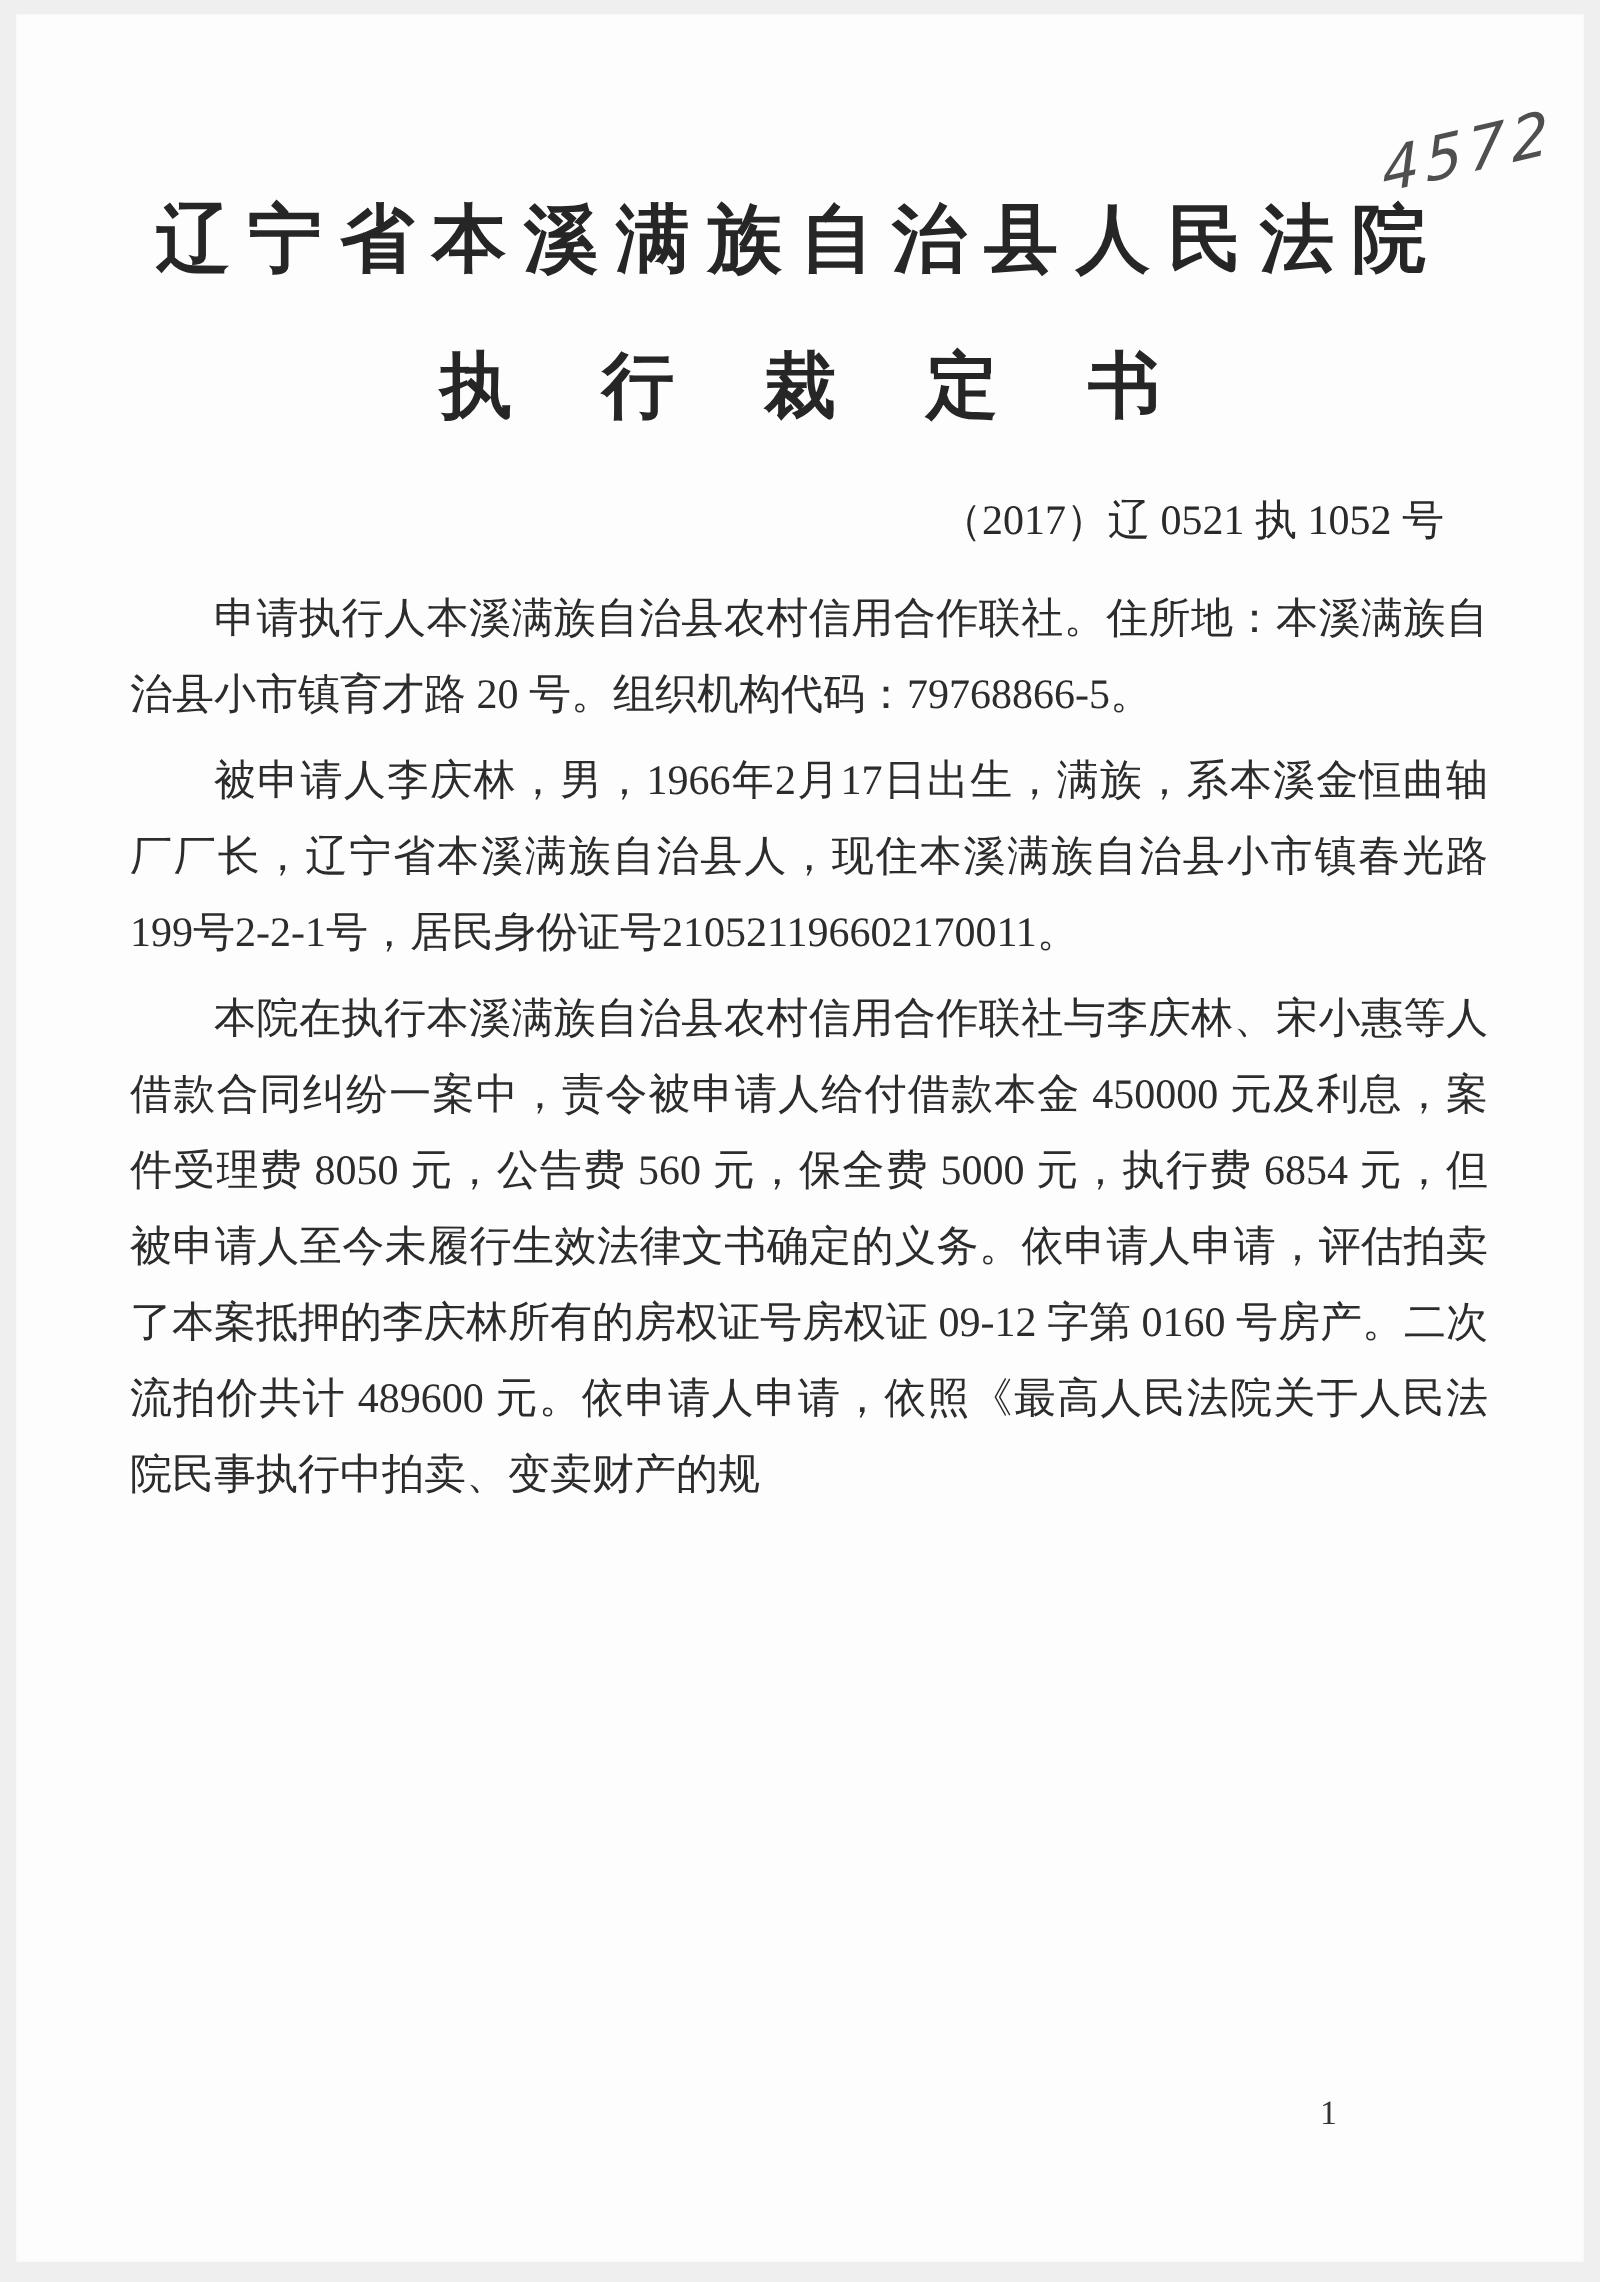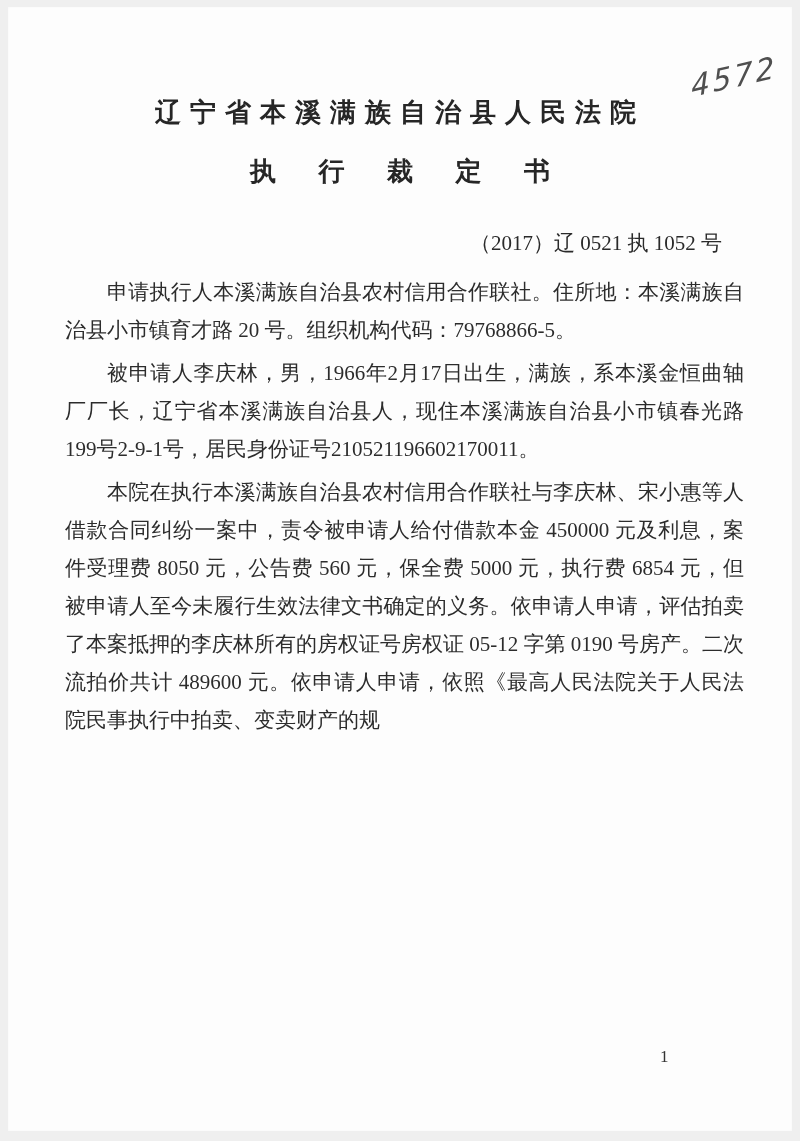--- a/index.html
+++ b/index.html
@@ -28,37 +28,37 @@
     font-style: italic;
     font-size: 30px;
     color: #3d3d3d;
     transform: rotate(-13deg) skewX(-10deg);
     letter-spacing: 3px;
     opacity: 0.9;
   }
   .court-name {
     margin: 88px 40px 0 40px;
     text-align: center;
-    font-size: 26px;
+    font-size: 37px;
     font-weight: bold;
     letter-spacing: 9px;
     color: #262626;
     white-space: nowrap;
   }
   .doc-title {
     margin: 24px 40px 0 40px;
     text-align: center;
-    font-size: 26px;
+    font-size: 36px;
     font-weight: bold;
     letter-spacing: 18px;
     color: #262626;
     text-indent: 18px; 
   }
   .case-number {
-    margin-top: 40px;
+    margin-top: 28px;
     padding-right: 70px;
     text-align: right;
     font-size: 21px;
     color: #2a2a2a;
   }
   .body-text {
     margin-top: 16px;
     padding: 0 48px 0 57px;
   }
   .body-text p {
@@ -85,20 +85,20 @@
     <div class="handwritten">4572</div>
 
     <div class="court-name">辽宁省本溪满族自治县人民法院</div>
 
     <div class="doc-title">执 行 裁 定 书</div>
 
     <div class="case-number">（2017）辽 0521 执 1052 号</div>
 
     <div class="body-text">
       <p>申请执行人本溪满族自治县农村信用合作联社。住所地：本溪满族自治县小市镇育才路 20 号。组织机构代码：79768866-5。</p>
-      <p>被申请人李庆林，男，1966年2月17日出生，满族，系本溪金恒曲轴厂厂长，辽宁省本溪满族自治县人，现住本溪满族自治县小市镇春光路199号2-9-1号，居民身份证号210521196602170011。</p>
-      <p>本院在执行本溪满族自治县农村信用合作联社与李庆林、宋小惠等人借款合同纠纷一案中，责令被申请人给付借款本金 450000 元及利息，案件受理费 8050 元，公告费 560 元，保全费 5000 元，执行费 6854 元，但被申请人至今未履行生效法律文书确定的义务。依申请人申请，评估拍卖了本案抵押的李庆林所有的房权证号房权证 05-12 字第 0190 号房产。二次流拍价共计 489600 元。依申请人申请，依照《最高人民法院关于人民法院民事执行中拍卖、变卖财产的规</p>
+      <p>被申请人李庆林，男，1966年2月17日出生，满族，系本溪金恒曲轴厂厂长，辽宁省本溪满族自治县人，现住本溪满族自治县小市镇春光路199号2-2-1号，居民身份证号210521196602170011。</p>
+      <p>本院在执行本溪满族自治县农村信用合作联社与李庆林、宋小惠等人借款合同纠纷一案中，责令被申请人给付借款本金 450000 元及利息，案件受理费 8050 元，公告费 560 元，保全费 5000 元，执行费 6854 元，但被申请人至今未履行生效法律文书确定的义务。依申请人申请，评估拍卖了本案抵押的李庆林所有的房权证号房权证 09-12 字第 0160 号房产。二次流拍价共计 489600 元。依申请人申请，依照《最高人民法院关于人民法院民事执行中拍卖、变卖财产的规</p>
     </div>
 
     <div class="page-number">1</div>
 
   </div>
 </div>
 
 </body></html>

